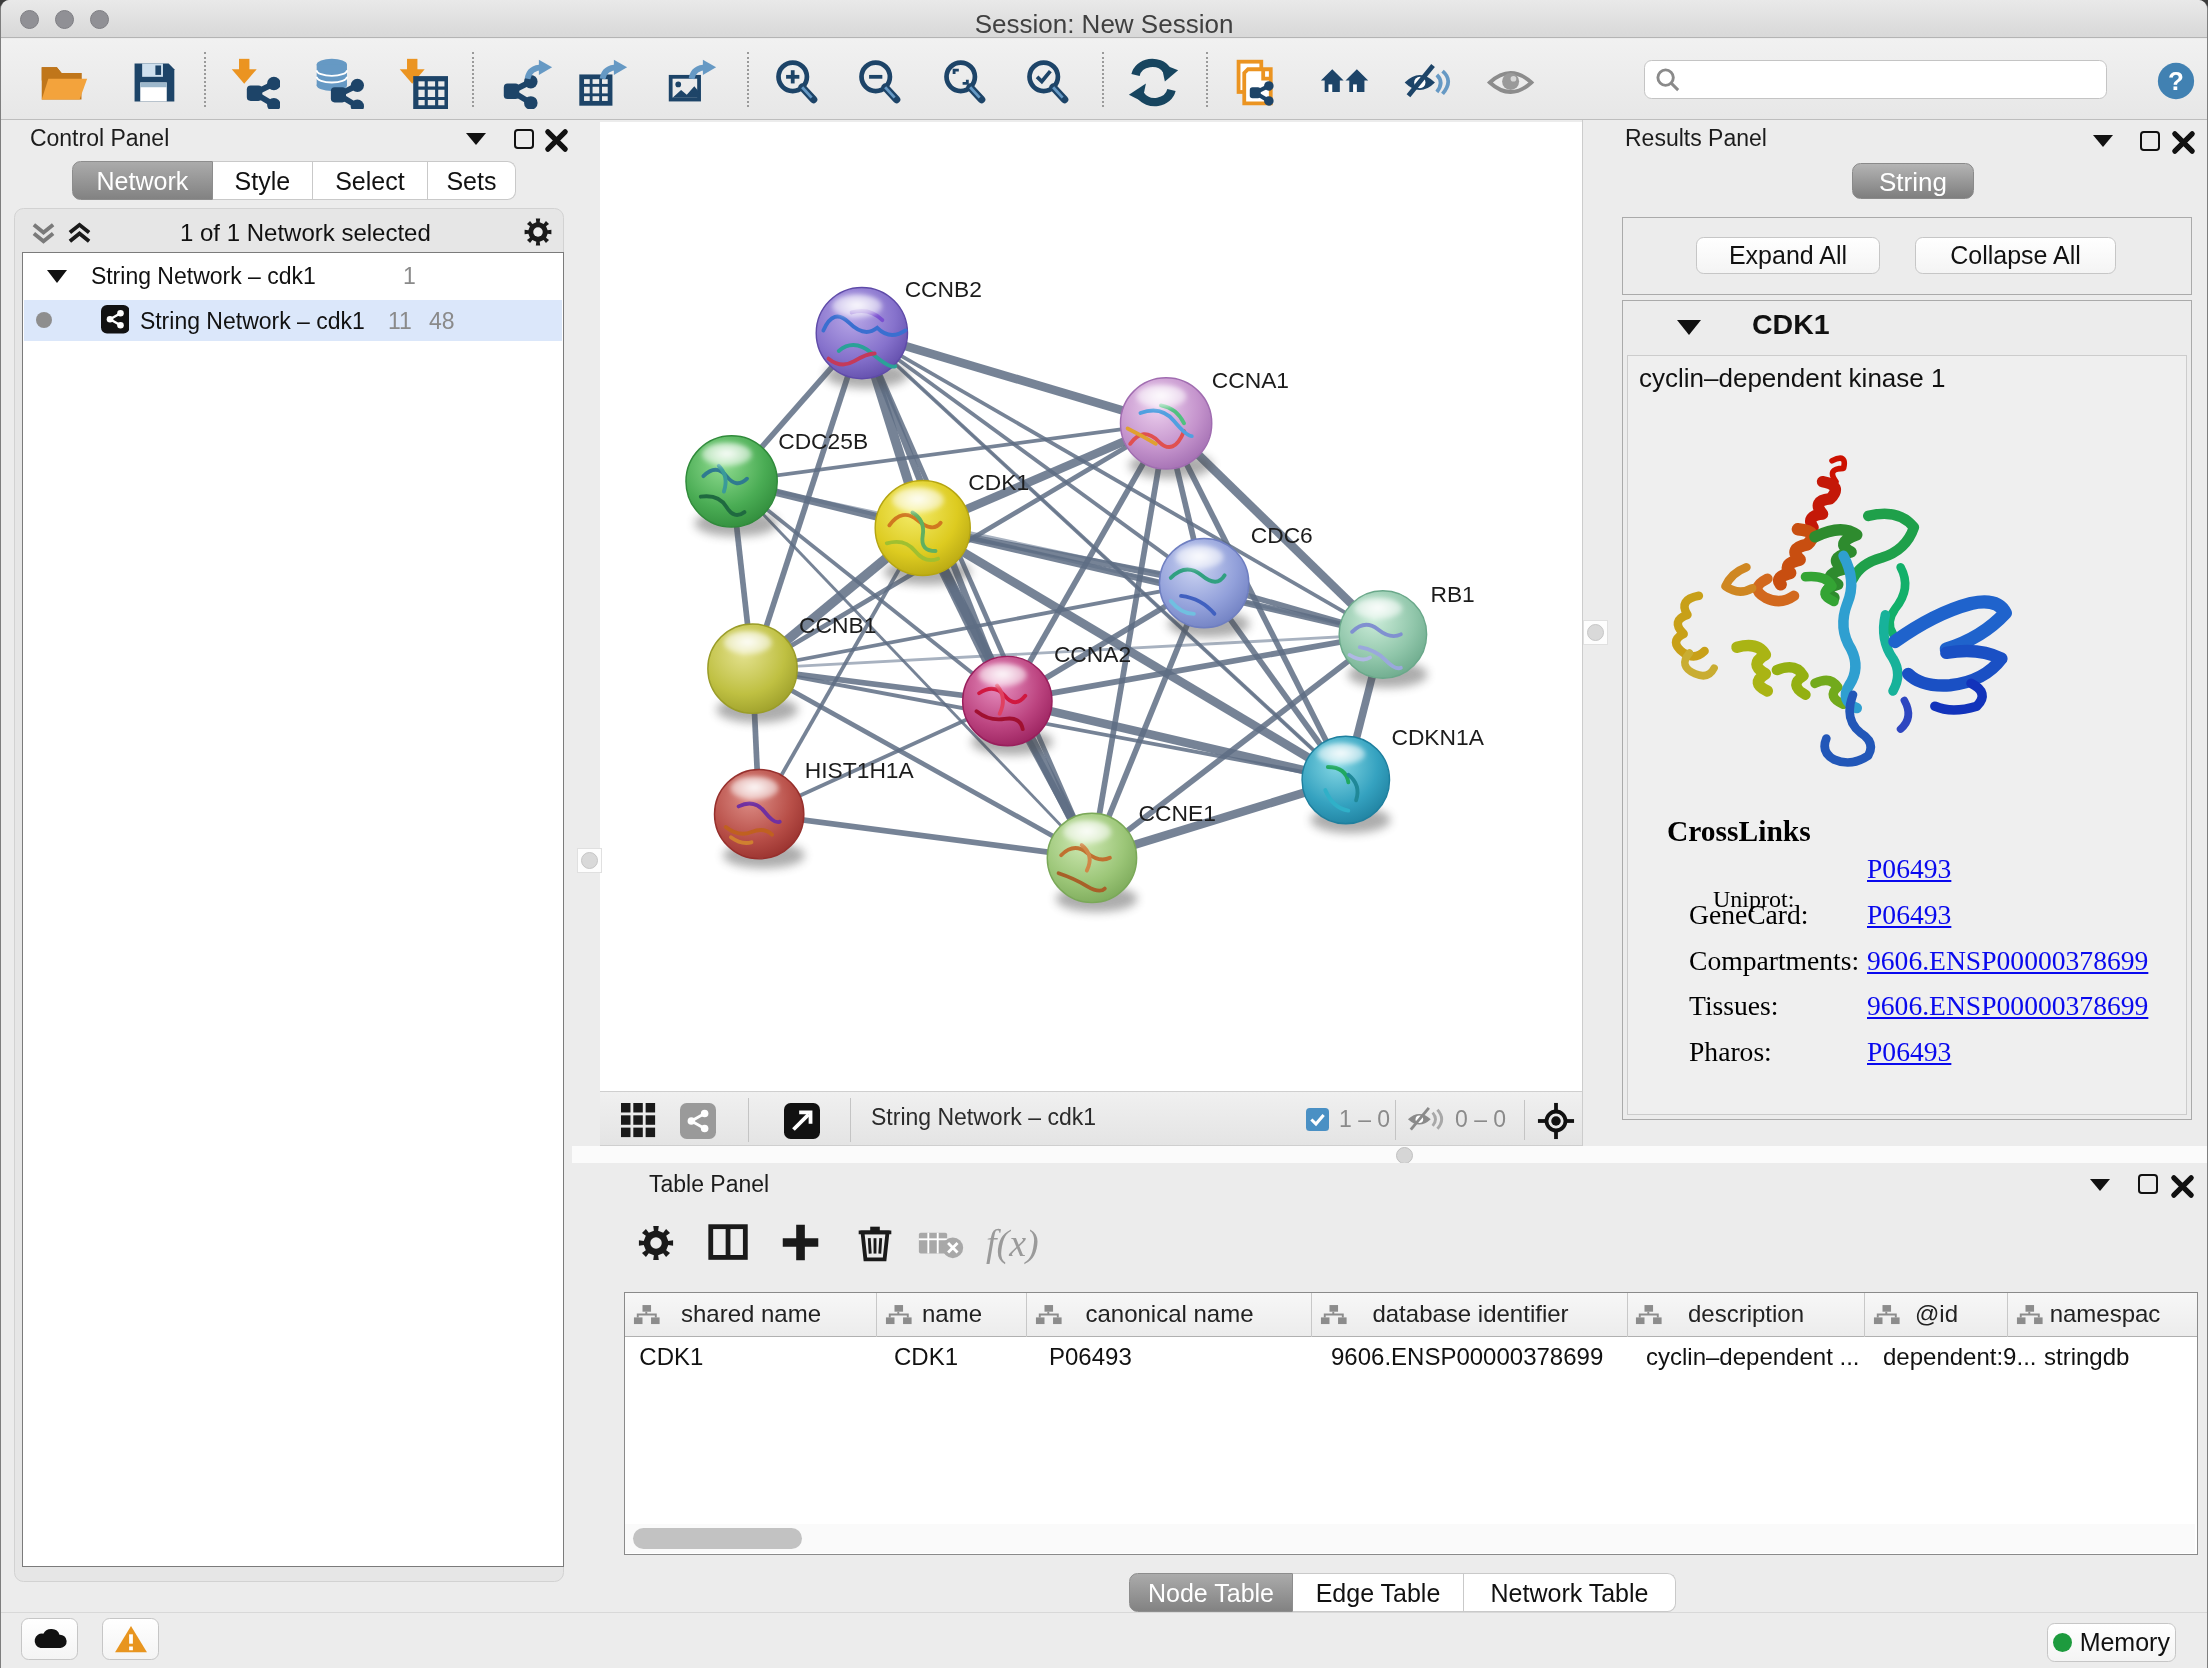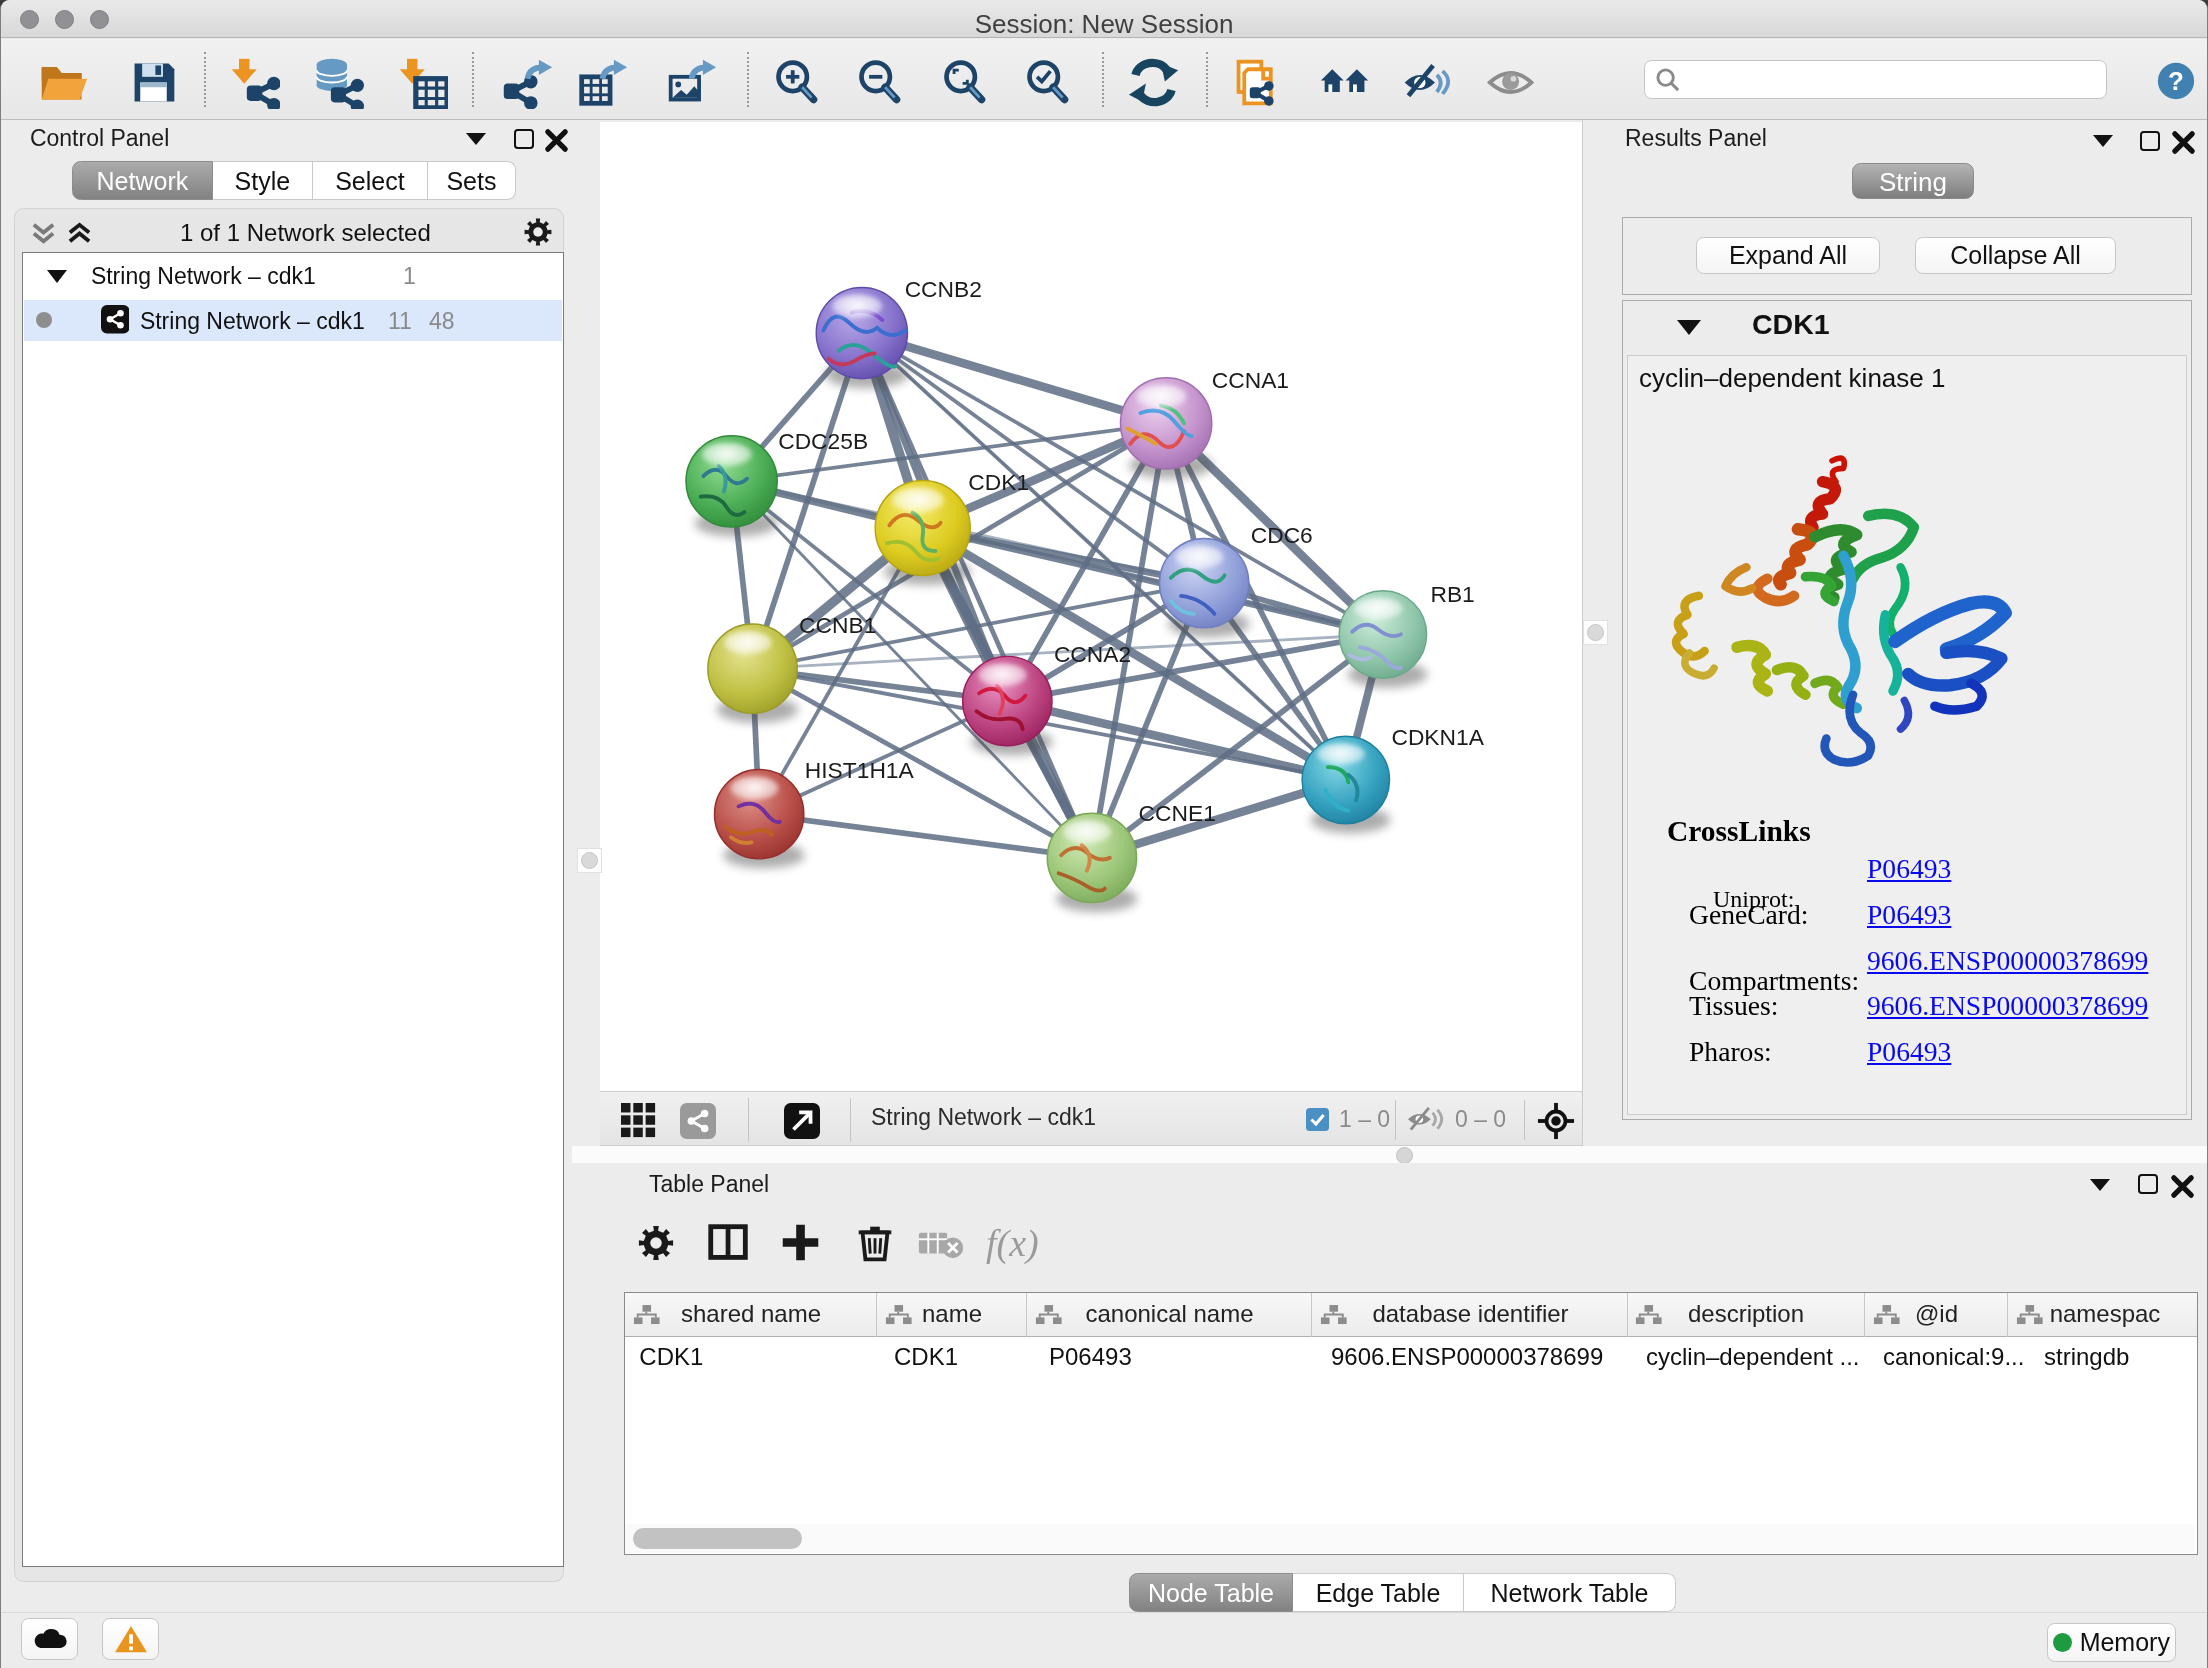--- a/index.html
+++ b/index.html
@@ -583,21 +583,21 @@
 <path d="M306,208 q34,-6 58,6 q-18,24 -54,28 q-30,2 -44,-12" stroke="#1a50c4" stroke-width="13"></path>
 <path d="M332,240 q20,10 6,24 q-26,8 -44,0" stroke="#1233bb" stroke-width="10"></path>
 <path d="M208,252 q-10,26 8,40 q16,10 8,24 q-18,12 -36,4 q-14,-8 -8,-22" stroke="#2257b8" stroke-width="9"></path>
 <path d="M262,258 q10,18 -4,30" stroke="#2e46c0" stroke-width="8"></path>
 </svg>
 <div class="abs" style="left:84px;top:695px;font-family:'Liberation Serif',serif;font-size:29.5px;font-weight:bold;color:#000;">CrossLinks</div>
 <div class="abs" style="left:106px;top:766px;font-family:'Liberation Serif',serif;font-size:24px;color:#000;margin-left:24px;">Uniprot:</div>
 <div class="abs" style="left:284px;top:733px;font-family:'Liberation Serif',serif;font-size:27.6px;"><a class="lnk">P06493</a></div>
 <div class="abs" style="left:106px;top:779px;font-family:'Liberation Serif',serif;font-size:27.6px;color:#000;">GeneCard:</div>
 <div class="abs" style="left:284px;top:779px;font-family:'Liberation Serif',serif;font-size:27.6px;"><a class="lnk">P06493</a></div>
-<div class="abs" style="left:106px;top:825px;font-family:'Liberation Serif',serif;font-size:27.6px;color:#000;margin-top:20px;">Compartments:</div>
+<div class="abs" style="left:106px;top:825px;font-family:'Liberation Serif',serif;font-size:27.6px;color:#000;">Compartments:</div>
 <div class="abs" style="left:284px;top:825px;font-family:'Liberation Serif',serif;font-size:27.6px;"><a class="lnk">9606.ENSP00000378699</a></div>
 <div class="abs" style="left:106px;top:870px;font-family:'Liberation Serif',serif;font-size:27.6px;color:#000;">Tissues:</div>
 <div class="abs" style="left:284px;top:870px;font-family:'Liberation Serif',serif;font-size:27.6px;"><a class="lnk">9606.ENSP00000378699</a></div>
 <div class="abs" style="left:106px;top:916px;font-family:'Liberation Serif',serif;font-size:27.6px;color:#000;">Pharos:</div>
 <div class="abs" style="left:284px;top:916px;font-family:'Liberation Serif',serif;font-size:27.6px;"><a class="lnk">P06493</a></div>
 </div>
   <div class="abs" style="left:571px;top:1146px;width:1638px;height:17px;background:#fbfbfb;"></div>
   <div class="abs" style="left:1395px;top:1147px;width:17px;height:17px;border-radius:50%;background:#d6d6d6;border:1px solid #c0c0c0;"></div>
   <div class="abs" style="left:576px;top:848px;width:25px;height:25px;background:#fdfdfd;border:1px solid #e0e0e0;"></div>
   <div class="abs" style="left:580px;top:852px;width:17px;height:17px;border-radius:50%;background:#d9d9d9;border:1px solid #c6c6c6;"></div>
@@ -716,21 +716,21 @@
             <rect x="19" y="15" width="9" height="7"></rect>
           </g>
           <path d="M14,9 v4 M5,15 v-3 h19 v3 M14,9 v4" stroke="#8c8c8c" stroke-width="2" fill="none"></path>
         </svg></div>
 <div class="abs" style="left:1383px;top:6.7px;width:194px;text-align:center;font-size:24px;color:#222;">namespac</div>
 <div class="abs" style="left:14.3px;top:50px;font-size:24px;color:#111;">CDK1</div>
 <div class="abs" style="left:269px;top:50px;font-size:24px;color:#111;">CDK1</div>
 <div class="abs" style="left:424px;top:50px;font-size:24px;color:#111;">P06493</div>
 <div class="abs" style="left:706px;top:50px;font-size:24px;color:#111;">9606.ENSP00000378699</div>
 <div class="abs" style="left:1021px;top:50px;font-size:24px;color:#111;">cyclin–dependent ...</div>
-<div class="abs" style="left:1258px;top:50px;font-size:24px;color:#111;">canonical:9...</div>
+<div class="abs" style="left:1258px;top:50px;font-size:24px;color:#111;">dependent:9...</div>
 <div class="abs" style="left:1419px;top:50px;font-size:24px;color:#111;">stringdb</div>
 <div class="abs" style="left:0px;top:231px;width:1570px;height:28.5px;background:#fafafa;"></div>
 <div class="abs" style="left:7.6px;top:235px;width:169px;height:21px;background:#c2c2c2;border-radius:10.5px;"></div>
 </div>
   <div class="seg" style="left:1128px;top:1573px;">
       <div class="sel" style="width:164px;text-align:center;">Node Table</div>
       <div style="width:171px;">Edge Table</div>
       <div style="width:212px;">Network Table</div>
     </div>
   <div id="statusbar">

